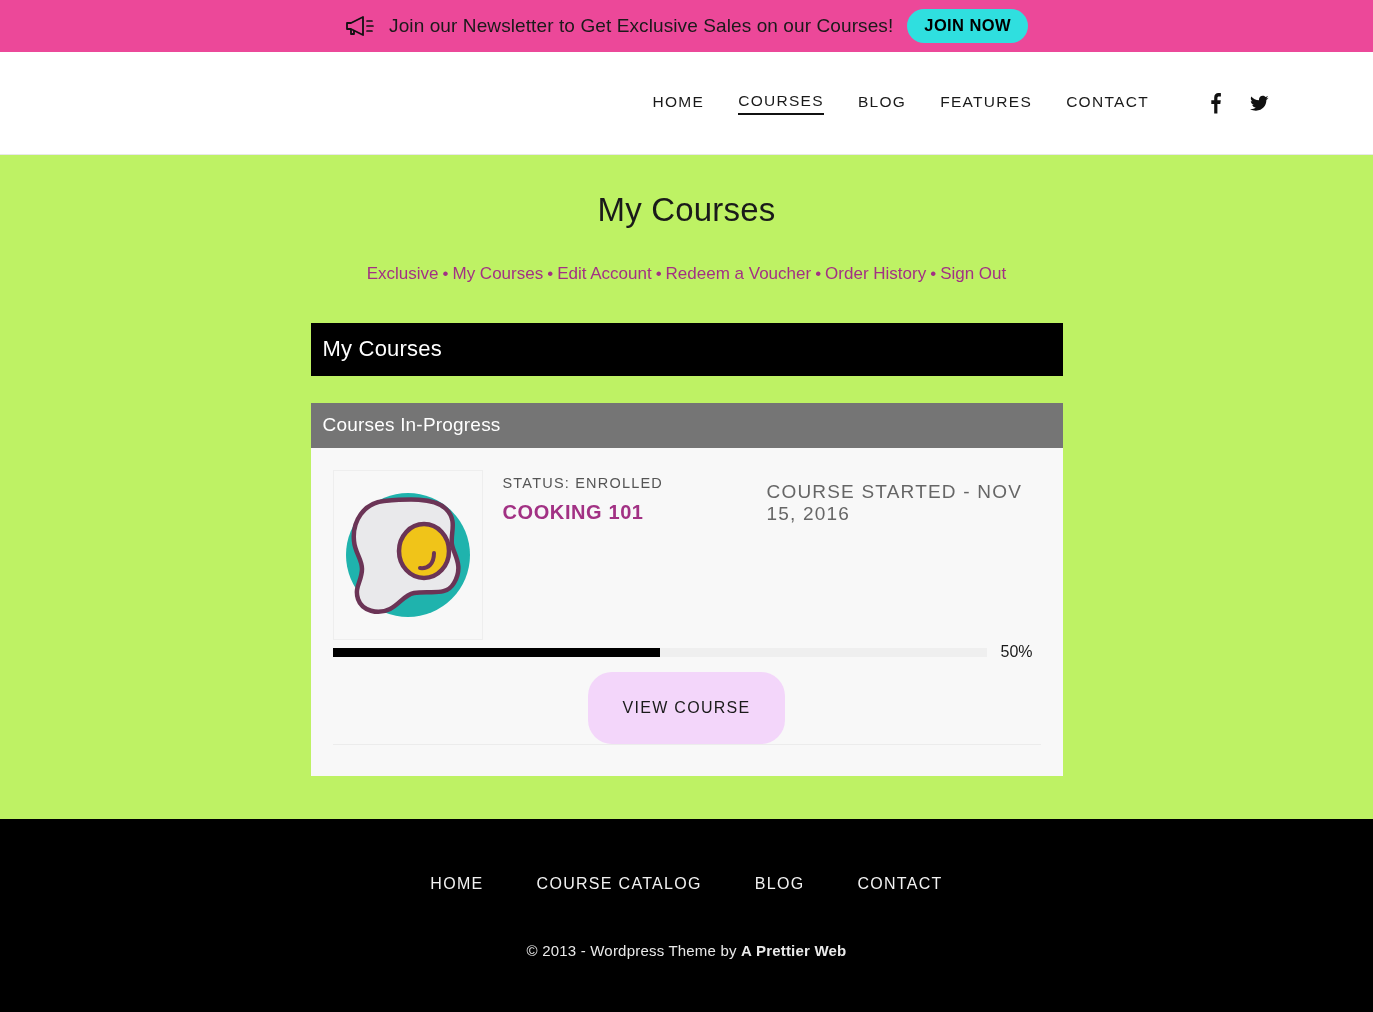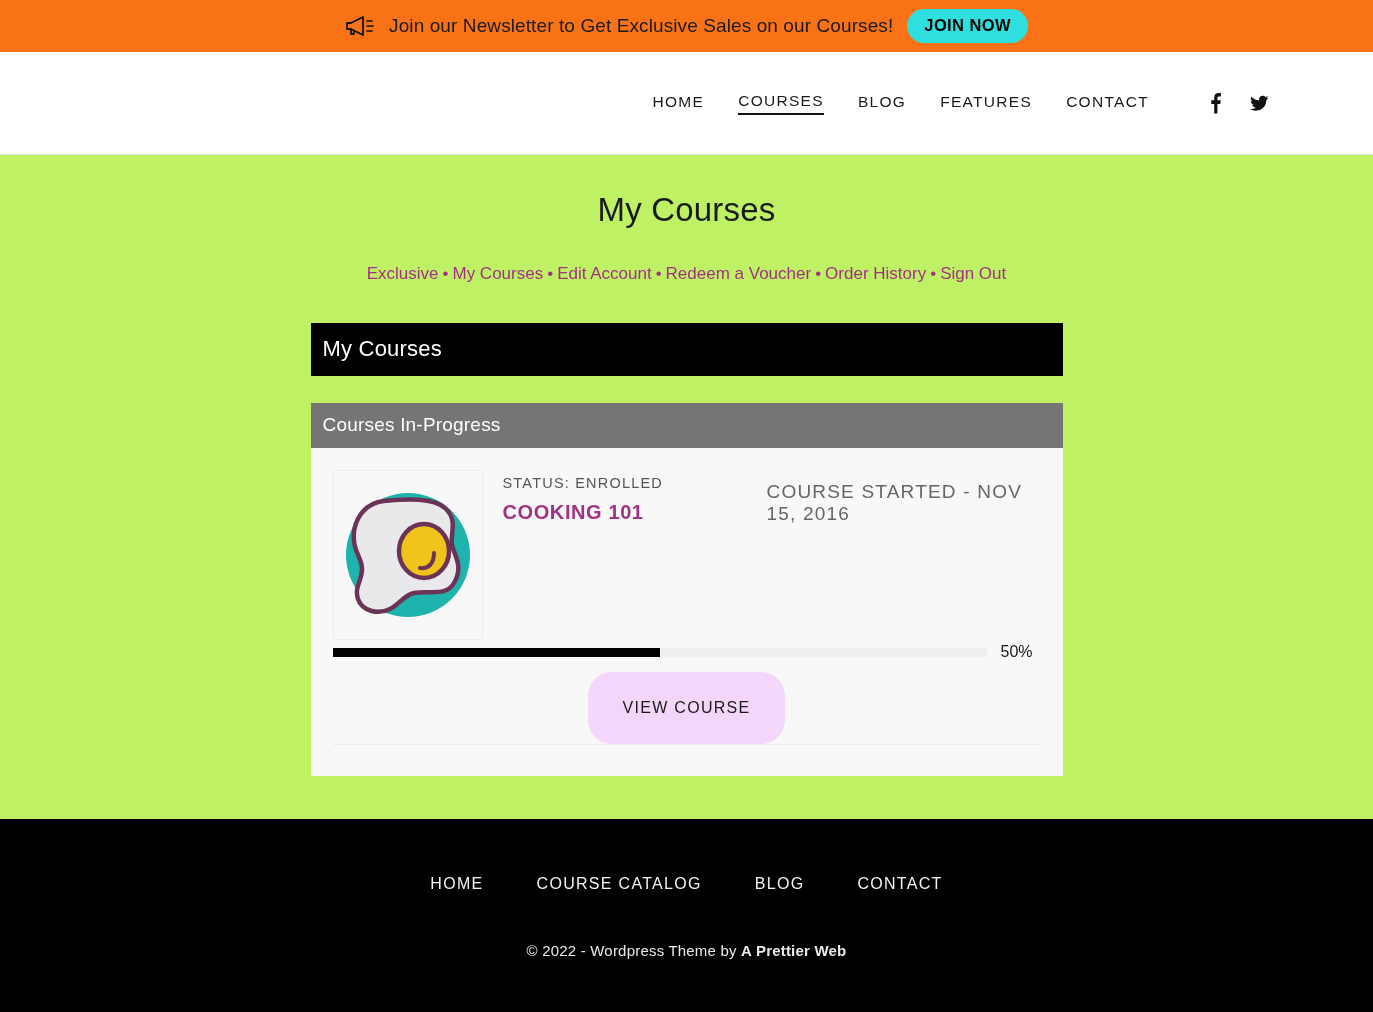--- a/index.html
+++ b/index.html
@@ -8,21 +8,21 @@
     width: 1373px;
     height: 1012px;
     background: #ffffff;
     font-family: "Liberation Sans", sans-serif;
     overflow: hidden;
   }
 
   
   .announce-bar {
     height: 52px;
-    background: #f97316;
+    background: #ec4899;
     display: flex;
     align-items: center;
     justify-content: center;
     gap: 14px;
   }
   .megaphone-icon {
     width: 30px;
     height: 22px;
     display: block;
   }
@@ -386,15 +386,15 @@
 </main>
 
 <footer class="site-footer">
   <nav class="footer-nav">
     <a class="footer-link" href="#">HOME</a>
     <a class="footer-link" href="#">COURSE CATALOG</a>
     <a class="footer-link" href="#">BLOG</a>
     <a class="footer-link" href="#">CONTACT</a>
   </nav>
   <div class="footer-credit">
-    <span>© 2022 - Wordpress Theme by </span><b>A Prettier Web</b>
+    <span>© 2013 - Wordpress Theme by </span><b>A Prettier Web</b>
   </div>
 </footer>
 
 </body></html>

